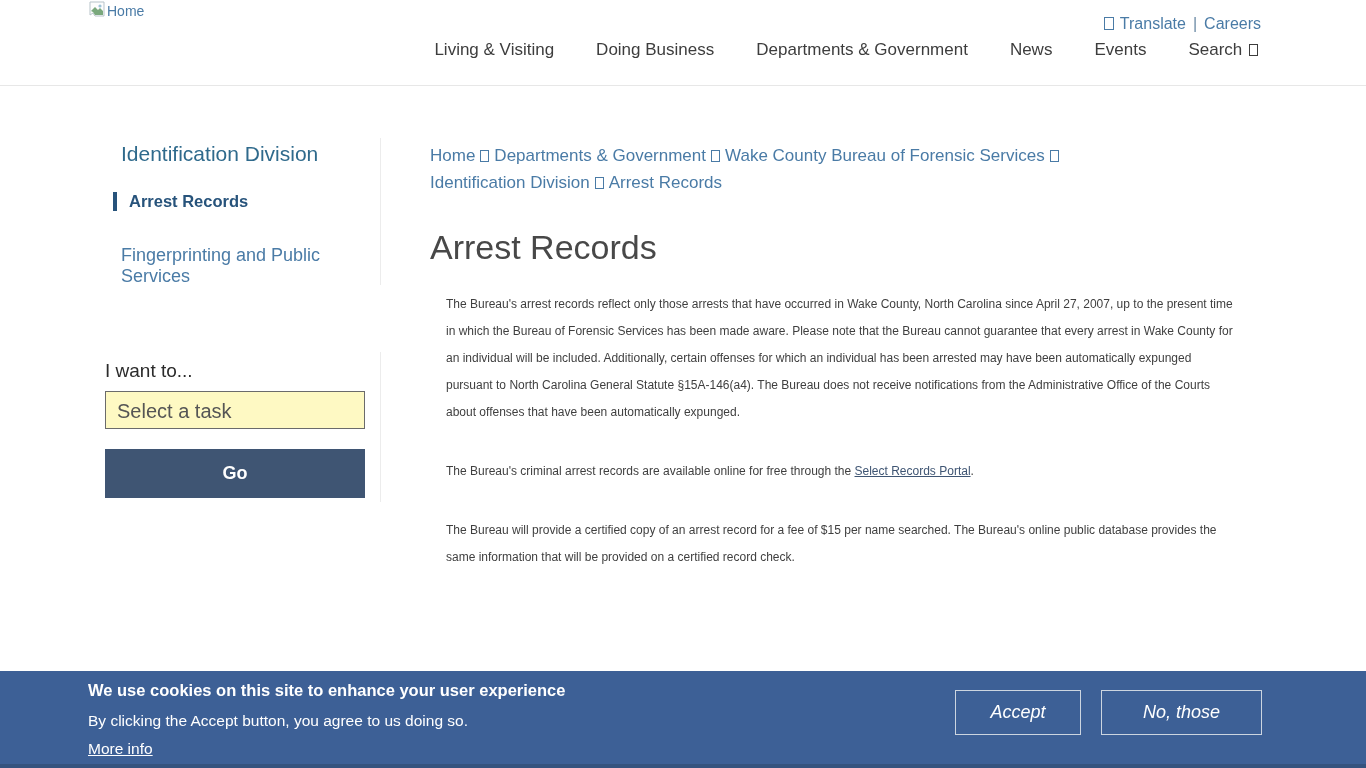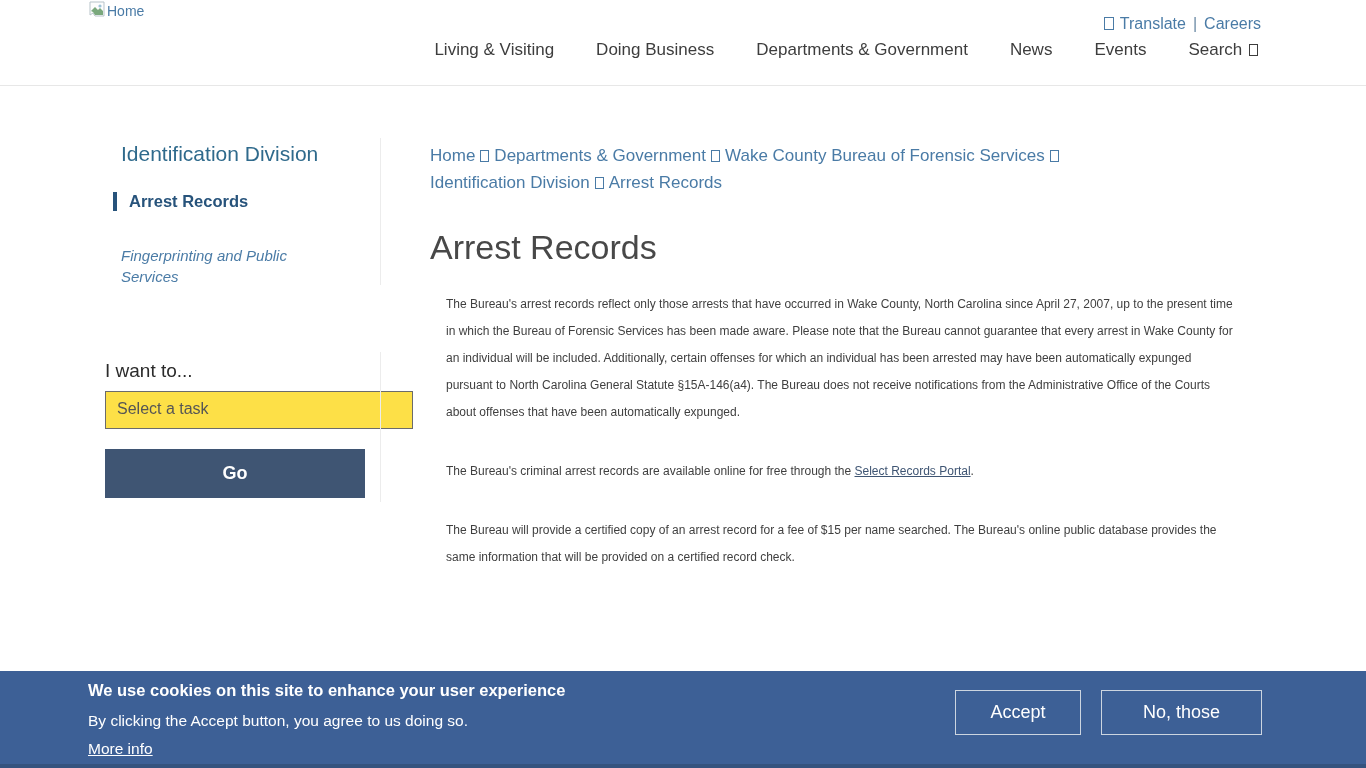--- a/index.html
+++ b/index.html
@@ -23,27 +23,27 @@
   
   .tofu { display:inline-block; width:10px; height:13px; border:1px solid currentColor;
     vertical-align:-1px; margin:0 2px; }
   .tofu.small { width:9px; height:12px; }
 
   
   .side-nav { position:absolute; left:105px; top:142px; width:262px; }
   .side-title { font-size:21px; color:#2f6a8c; padding-left:16px; font-weight:400; }
   .side-item-active { margin-top:26px; border-left:4px solid #27537b; padding-left:12px;
     margin-left:8px; font-size:16.5px; font-weight:bold; color:#27537b; cursor:pointer; }
-  .side-item { margin-top:34px; padding-left:16px; font-size:15px; color:#4a7ba6;
-    line-height:21px; cursor:pointer; width:220px;font-style:italic; }
+  .side-item { margin-top:34px; padding-left:16px; font-size:18px; color:#4a7ba6;
+    line-height:21px; cursor:pointer; width:220px; }
 
   .iwt { position:absolute; left:105px; top:360px; width:260px; }
   .iwt-title { font-size:19px; color:#2b2b2b; font-weight:400; }
-  .task-select { margin-top:9px; width:308px; height:38px; border:1px solid #6b6b6b;
-    background:#fde047; font-size:16px; color:#555; padding:8px 11px; cursor:pointer; }
+  .task-select { margin-top:9px; width:260px; height:38px; border:1px solid #6b6b6b;
+    background:#fef9c3; font-size:20px; color:#555; padding:8px 11px; cursor:pointer; }
   .go-btn { margin-top:20px; width:260px; height:49px; background:#3f5573; color:#fff;
     font-size:18px; font-weight:bold; text-align:center; line-height:49px; cursor:pointer;
     border:none; }
 
   .vdiv { position:absolute; left:380px; width:1px; background:#ececec; }
   .vdiv.one { top:138px; height:147px; }
   .vdiv.two { top:352px; height:150px; }
 
   
   .content { position:absolute; left:430px; top:142px; width:812px; }
@@ -60,21 +60,21 @@
   
   .cookie { position:absolute; left:0; bottom:0; width:1366px; height:97px;
     background:#3d6096; border-bottom:4px solid #35537e; color:#fff; }
   .cookie-inner { position:relative; height:100%; padding:10px 0 0 88px;border-radius:16px; }
   .cookie-title { font-size:16.5px; font-weight:bold; }
   .cookie-msg { margin-top:12px; font-size:15.5px; }
   .cookie-more { margin-top:10px; font-size:15.5px; color:#fff; text-decoration:underline;
     display:inline-block; cursor:pointer; }
   .cookie-btn { position:absolute; top:19px; height:45px; background:transparent;
     border:1px solid #ccd5e0; color:#fff; font-size:18px; font-family:"Liberation Sans",sans-serif;
-    cursor:pointer; }
+    cursor:pointer;font-style:italic; }
   .cookie-btn.accept { right:285px; width:126px; }
   .cookie-btn.decline { right:104px; width:161px; }
 
   .broken-img { display:inline-block; }
 </style>
 </head>
 <body>
 
 <div class="page">
 

